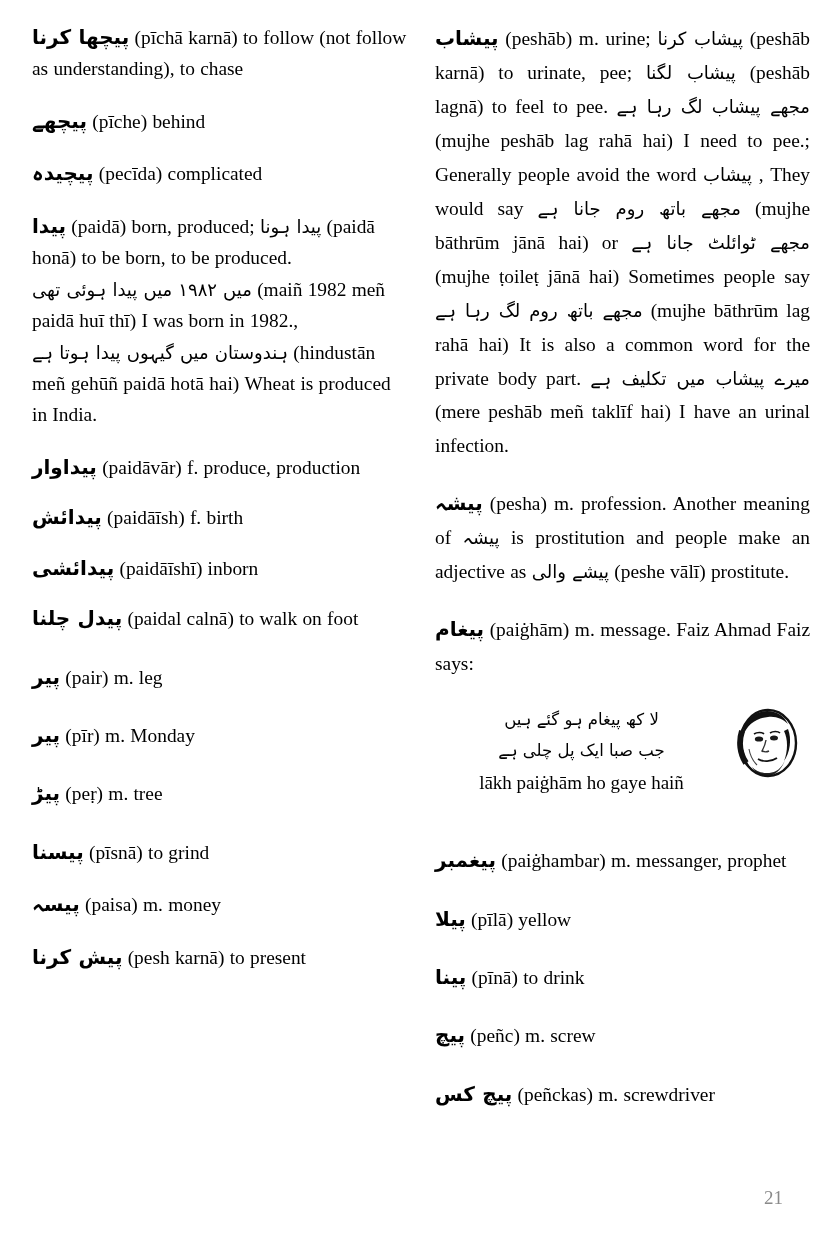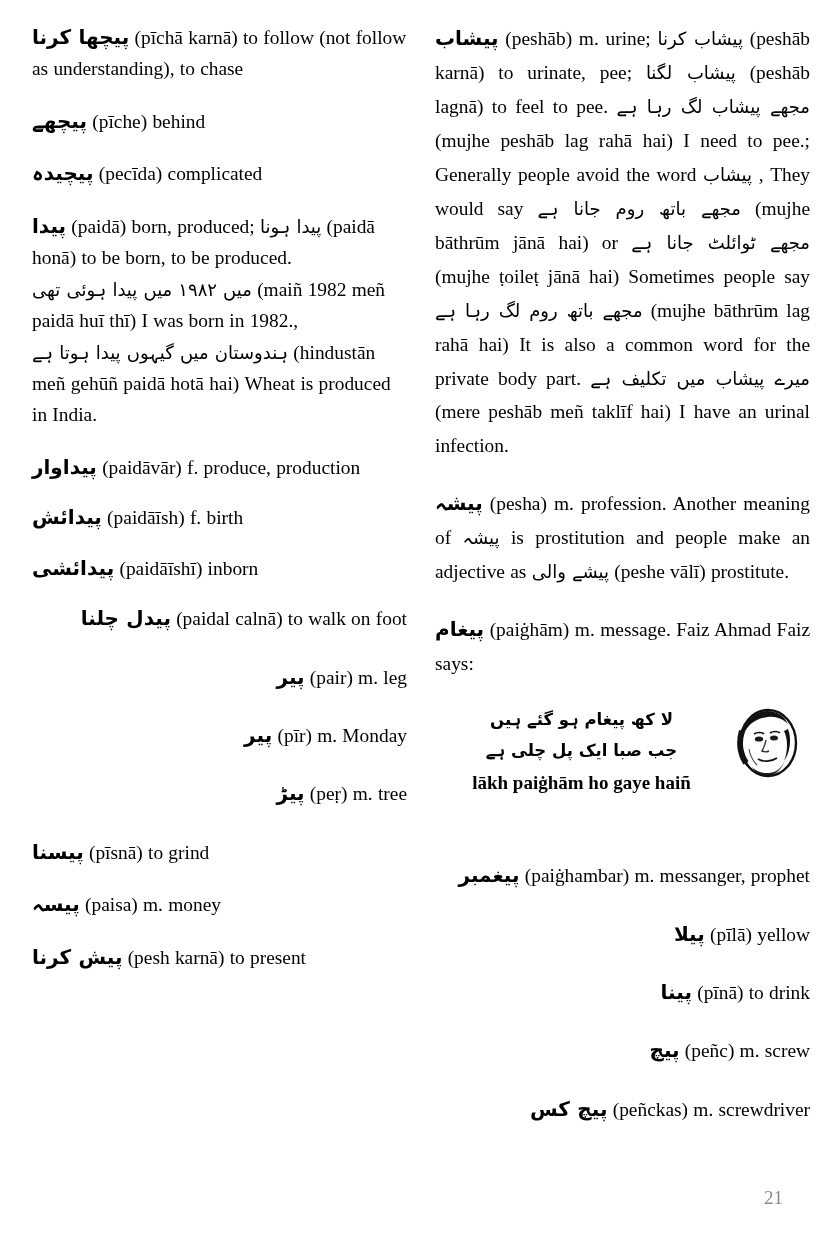--- a/index.html
+++ b/index.html
@@ -42,41 +42,40 @@
     text-align: left;
     word-spacing: 0.4px;
   }
   .entry.justified {
     text-align: justify;
     text-align-last: left;
     line-height: 1.75;
     margin-bottom: 24px;
   }
   .entry.tight { margin-bottom: 19px; }
-  .entry.loose { margin-bottom: 27px; text-align: right; }
+  .entry.loose { margin-bottom: 27px; }
 
   .ur {
     font-family: "DejaVu Sans", sans-serif;
     font-size: 18px;
     direction: rtl;
     unicode-bidi: isolate;
     line-height: 1;
     white-space: nowrap;
   }
   .ur.head {
     font-size: 20px;
     font-weight: 600;
   }
 
   
   .poem-wrap {
     position: relative;
-    margin: 4px 0 35px 0;
+    margin: 4px 0 20px 0;
     min-height: 120px;
-    font-weight: bold;
   }
   .poem {
     text-align: center;
     padding-right: 82px;
   }
   .poem .ur-line {
     font-family: "DejaVu Sans", sans-serif;
     font-size: 16.5px;
     direction: rtl;
     unicode-bidi: isolate;

